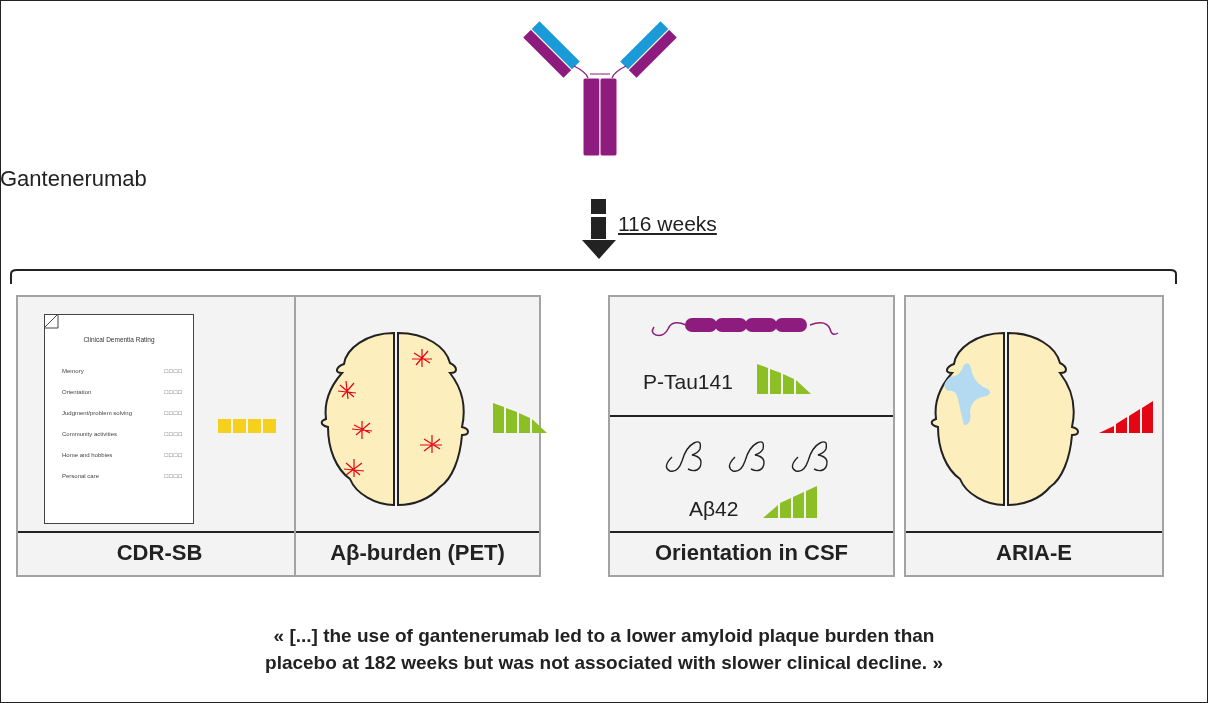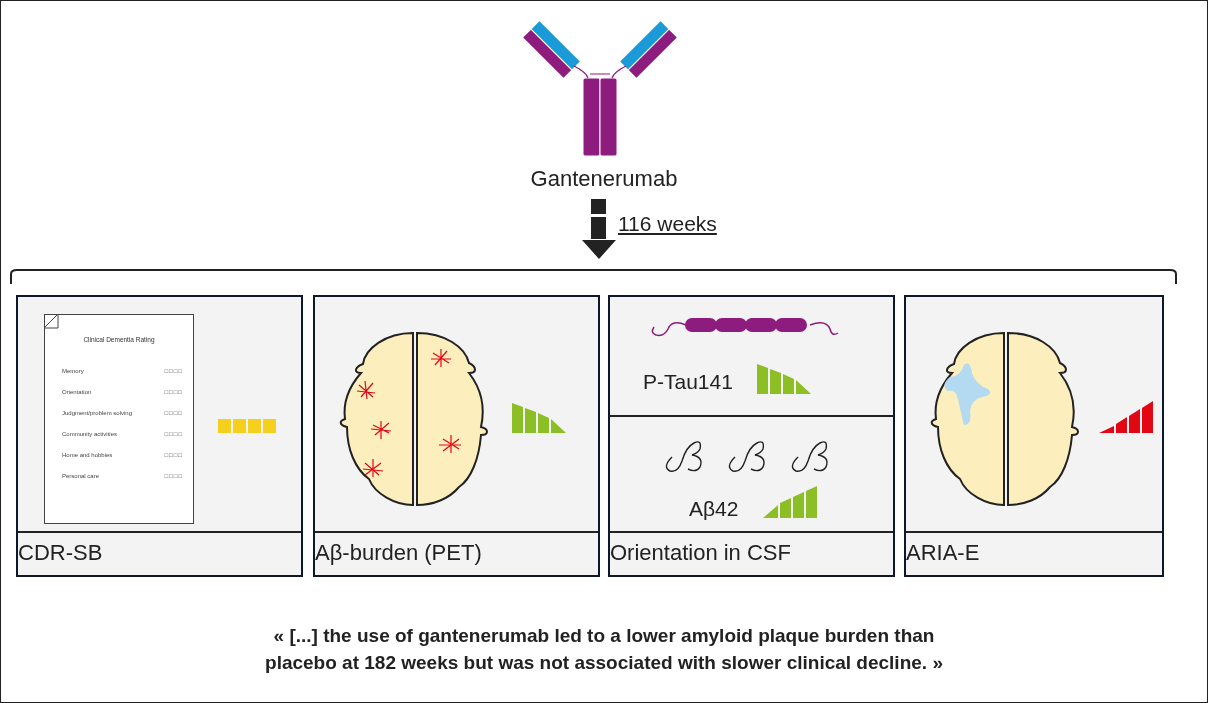--- a/index.html
+++ b/index.html
@@ -1,22 +1,22 @@
 <!DOCTYPE html>
 <html><head>
 <meta charset="utf-8">
 <style>
   html, body { margin:0; padding:0; }
   body { width:1208px; height:703px; background:#fff; font-family:"Liberation Sans", sans-serif; position:relative; overflow:hidden; }
   .frame { position:absolute; left:0; top:0; width:1206px; height:701px; border:1px solid #222; box-sizing:content-box; }
   .abs { position:absolute; }
-  .drug-label { left:0; width:1208px; top:166px; text-align:center; font-size:22px; color:#222; }
+  .drug-label { left:0; width:1208px; top:166px; font-size:22px; color:#222; }
   .duration { left:618px; top:212px; font-size:21px; color:#222;text-decoration:underline; }
-  .panel { position:absolute; top:295px; height:282px; background:#f3f3f3; border:2px solid #0f172a; box-sizing:border-box; }
-  .panel .caption { position:absolute; left:0; right:0; bottom:0; height:42px; border-top:2px solid #222; text-align:left; line-height:40px; font-size:22px; color:#222; }
+  .panel { position:absolute; top:295px; height:282px; background:#f3f3f3; border:2px solid #a3a3a3; box-sizing:border-box; }
+  .panel .caption { position:absolute; left:0; right:0; bottom:0; height:42px; border-top:2px solid #222; text-align:center; line-height:40px; font-size:22px; color:#222;font-weight:bold; }
   .quote { left:0; width:1208px; top:622px; text-align:center; font-size:19px; line-height:27px; color:#222;font-weight:bold; }
   .doc { left:26px; top:17px; width:148px; height:208px; background:#fff; border:1.5px solid #444; }
   .doc-title { position:absolute; left:0; right:0; top:21px; text-align:center; font-size:6.5px; color:#333; }
   .doc-row { position:absolute; left:17px; right:10px; font-size:6px; color:#444; }
   .doc-row .boxes { position:absolute; right:0; top:0; letter-spacing:1px; font-size:6px; }
   .sub-label { font-size:21px; color:#222; }
   .divider { position:absolute; left:0; right:0; top:118px; border-top:2px solid #222; }
 </style>
 </head>
 <body>
@@ -72,21 +72,21 @@
   </div>
   <svg class="abs" style="left:200px;top:120px" width="60" height="20">
     <rect x="0" y="2" width="13" height="14" fill="#f5d11e"></rect>
     <rect x="15" y="2" width="13" height="14" fill="#f5d11e"></rect>
     <rect x="30" y="2" width="13" height="14" fill="#f5d11e"></rect>
     <rect x="45" y="2" width="13" height="14" fill="#f5d11e"></rect>
   </svg>
   <div class="caption">CDR-SB</div>
 </div>
 
-<div class="panel" style="left:313px;width:287px">
+<div class="panel" style="left:294px;width:247px">
   <svg class="abs" style="left:20px;top:32px" width="160" height="180">
     <path d="M78 4 C50 4 30 20 28 35 C20 38 18 44 26 44 C12 60 8 75 10 90 C4 92 4 96 12 98 C12 120 20 140 34 150 C40 165 60 176 78 176 Z" fill="#fdeebe" stroke="#222" stroke-width="2"></path>
     <path d="M82 4 C110 4 130 18 134 34 C142 38 142 44 134 44 C148 62 150 80 146 98 C154 100 154 106 146 106 C144 130 136 150 124 158 C114 170 98 176 82 176 Z" fill="#fdeebe" stroke="#222" stroke-width="2"></path>
     <g stroke="#e30613" stroke-width="1.2">
       <path d="M24 56 l14 12 M26 68 l12 -14 M22 62 l18 2 M30 52 l2 18"></path>
       <path d="M38 96 l16 8 M40 106 l14 -12 M36 100 l20 2 M46 92 l0 18"></path>
       <path d="M30 134 l14 12 M30 146 l16 -12 M28 140 l20 2 M38 130 l0 18"></path>
       <path d="M98 24 l16 10 M100 36 l12 -14 M96 30 l20 0 M106 20 l0 18"></path>
       <path d="M108 110 l16 10 M108 122 l16 -12 M104 116 l22 0 M116 106 l0 18"></path>
     </g>

